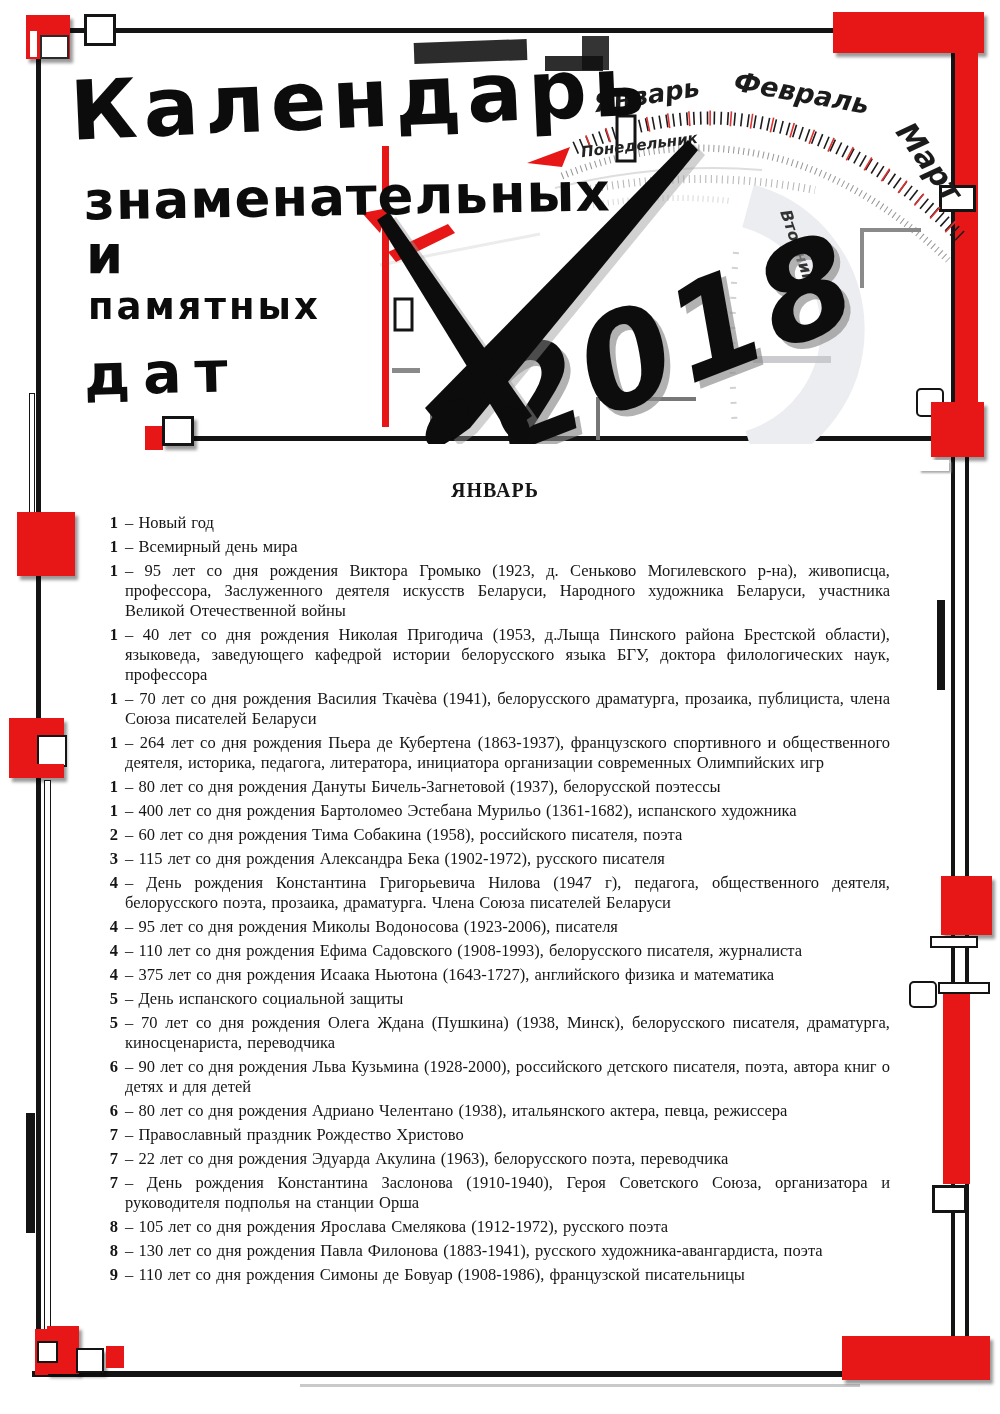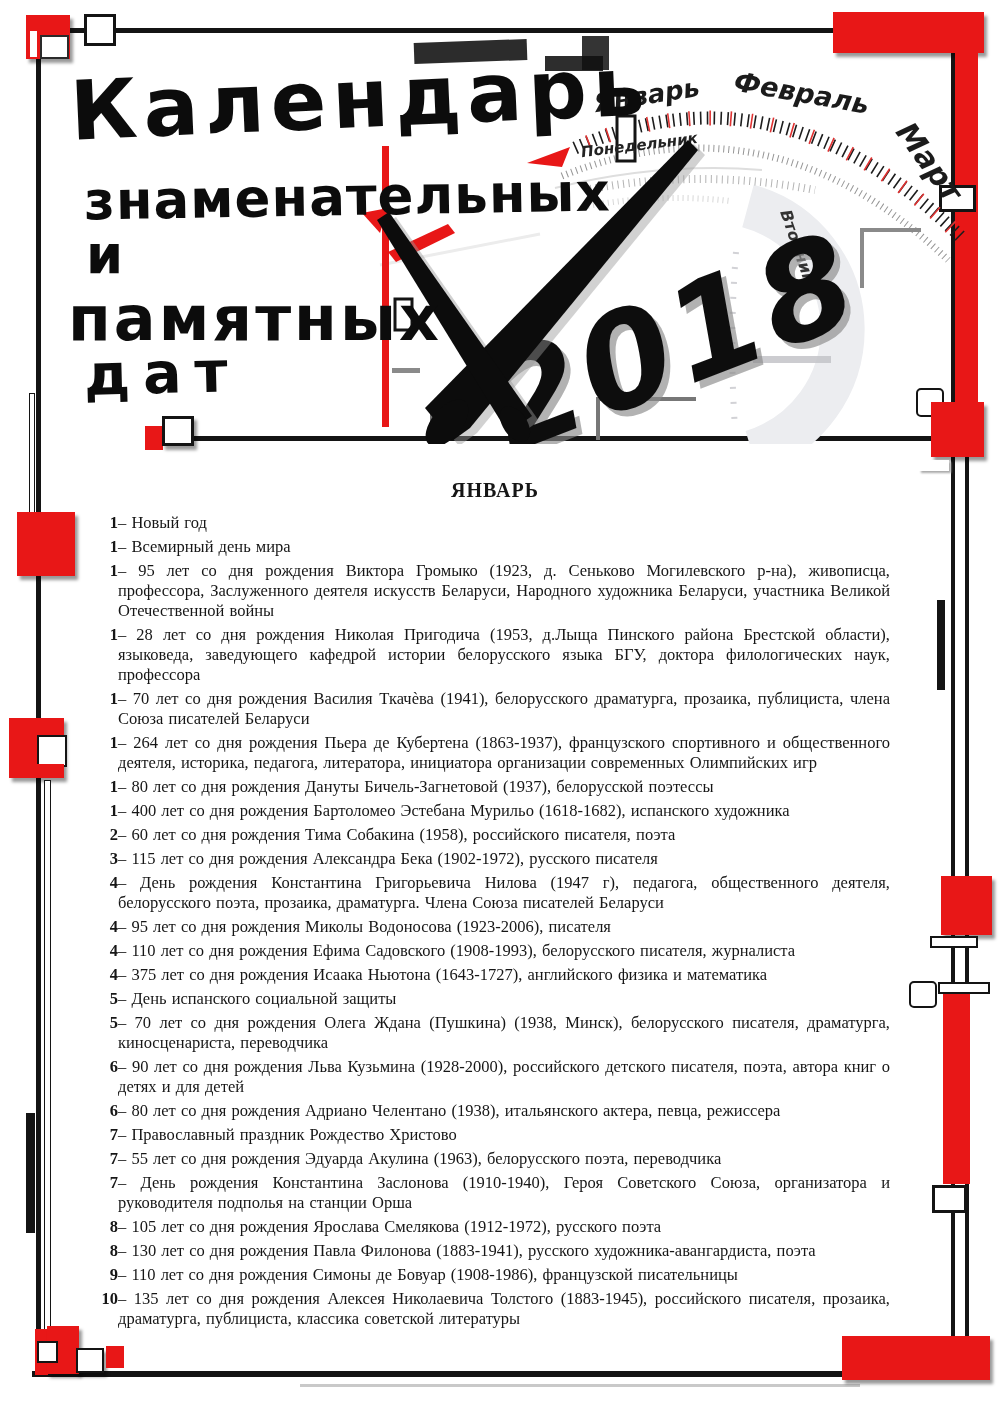--- a/index.html
+++ b/index.html
@@ -11,30 +11,30 @@
   .shadow{box-shadow:3px 4px 3px rgba(0,0,0,.40);}
   .wsq{position:absolute;background:#fff;border:3px solid #141414;box-sizing:border-box;}
   .wsq2{position:absolute;background:#fff;border:2px solid #141414;box-sizing:border-box;}
 
   
   .title-line{position:absolute;font-family:"DejaVu Sans",sans-serif;font-weight:bold;
               color:#0c0c0c;line-height:1;white-space:nowrap;}
   #t1{left:70px;top:58px;font-size:82px;letter-spacing:6px;transform:rotate(-2.5deg);}
   #t2{left:84px;top:170px;font-size:53px;letter-spacing:1px;transform:rotate(-1deg);}
   #t3{left:86px;top:228px;font-size:53px;}
-  #t4{left:68px;top:288px;font-size:62px;letter-spacing:3px;}
+  #t4{left:88px;top:288px;font-size:37px;letter-spacing:3px;}
   #t5{left:84px;top:345px;font-size:57px;letter-spacing:13px;transform:rotate(-1.5deg);}
 
   
   #section-title{position:absolute;left:90px;top:479px;width:810px;text-align:center;
                  font-weight:bold;font-size:20px;letter-spacing:1px;}
   #entries{position:absolute;left:96px;top:513px;width:794px;}
   .entry{display:flex;margin-bottom:4px;font-size:16.5px;line-height:20px;}
   .num{flex:none;min-width:22px;text-align:right;font-weight:bold;}
-  .etext{flex:1;text-align:justify;word-spacing:1px;}
+  .etext{flex:1;margin-left:7px;text-align:justify;word-spacing:1px;}
 
   svg text{font-family:"DejaVu Sans",sans-serif;}
 </style>
 </head>
 <body>
 
 <div class="abs blk" style="left:30px;top:28px;width:833px;height:5px;"></div>
 <div class="abs blk" style="left:36px;top:30px;width:5px;height:1342px;"></div>
 <div class="abs blk" style="left:32px;top:1371px;width:845px;height:6px;"></div>
 <div class="abs" style="left:300px;top:1384px;width:560px;height:3px;background:#c9c9c9;"></div>
@@ -146,37 +146,37 @@
     <div class="entry">
       <span class="num">1</span>
       <span class="etext">– Всемирный день мира</span>
     </div>
     <div class="entry">
       <span class="num">1</span>
       <span class="etext">– 95 лет со дня рождения Виктора Громыко (1923, д. Сеньково Могилевского р-на), живописца, профессора, Заслуженного деятеля искусств Беларуси, Народного художника Беларуси, участника Великой Отечественной войны</span>
     </div>
     <div class="entry">
       <span class="num">1</span>
-      <span class="etext">– 28 лет со дня рождения Николая Пригодича (1953, д.Лыща Пинского района Брестской области), языковеда, заведующего кафедрой истории белорусского языка БГУ, доктора филологических наук, профессора</span>
+      <span class="etext">– 40 лет со дня рождения Николая Пригодича (1953, д.Лыща Пинского района Брестской области), языковеда, заведующего кафедрой истории белорусского языка БГУ, доктора филологических наук, профессора</span>
     </div>
     <div class="entry">
       <span class="num">1</span>
       <span class="etext">– 70 лет со дня рождения Василия Ткачѐва (1941), белорусского драматурга, прозаика, публициста, члена Союза писателей Беларуси</span>
     </div>
     <div class="entry">
       <span class="num">1</span>
       <span class="etext">– 264 лет со дня рождения Пьера де Кубертена (1863-1937), французского спортивного и общественного деятеля, историка, педагога, литератора, инициатора организации современных Олимпийских игр</span>
     </div>
     <div class="entry">
       <span class="num">1</span>
       <span class="etext">– 80 лет со дня рождения Дануты Бичель-Загнетовой (1937), белорусской поэтессы</span>
     </div>
     <div class="entry">
       <span class="num">1</span>
-      <span class="etext">– 400 лет со дня рождения Бартоломео Эстебана Мурильо (1618-1682), испанского художника</span>
+      <span class="etext">– 400 лет со дня рождения Бартоломео Эстебана Мурильо (1361-1682), испанского художника</span>
     </div>
     <div class="entry">
       <span class="num">2</span>
       <span class="etext">– 60 лет со дня рождения Тима Собакина (1958), российского писателя, поэта</span>
     </div>
     <div class="entry">
       <span class="num">3</span>
       <span class="etext">– 115 лет со дня рождения Александра Бека (1902-1972), русского писателя</span>
     </div>
     <div class="entry">
@@ -210,35 +210,31 @@
     <div class="entry">
       <span class="num">6</span>
       <span class="etext">– 80 лет со дня рождения Адриано Челентано (1938), итальянского актера, певца, режиссера</span>
     </div>
     <div class="entry">
       <span class="num">7</span>
       <span class="etext">– Православный праздник Рождество Христово</span>
     </div>
     <div class="entry">
       <span class="num">7</span>
-      <span class="etext">– 55 лет со дня рождения Эдуарда Акулина (1963), белорусского поэта, переводчика</span>
+      <span class="etext">– 22 лет со дня рождения Эдуарда Акулина (1963), белорусского поэта, переводчика</span>
     </div>
     <div class="entry">
       <span class="num">7</span>
       <span class="etext">– День рождения Константина Заслонова (1910-1940), Героя Советского Союза, организатора и руководителя подполья на станции Орша</span>
     </div>
     <div class="entry">
       <span class="num">8</span>
       <span class="etext">– 105 лет со дня рождения Ярослава Смелякова (1912-1972), русского поэта</span>
     </div>
     <div class="entry">
       <span class="num">8</span>
       <span class="etext">– 130 лет со дня рождения Павла Филонова (1883-1941), русского художника-авангардиста, поэта</span>
     </div>
     <div class="entry">
       <span class="num">9</span>
       <span class="etext">– 110 лет со дня рождения Симоны де Бовуар (1908-1986), французской писательницы</span>
     </div>
-    <div class="entry">
-      <span class="num">10</span>
-      <span class="etext">– 135 лет со дня рождения Алексея Николаевича Толстого (1883-1945), российского писателя, прозаика, драматурга, публициста, классика советской литературы</span>
-    </div>
   </div>
 
 </body></html>

